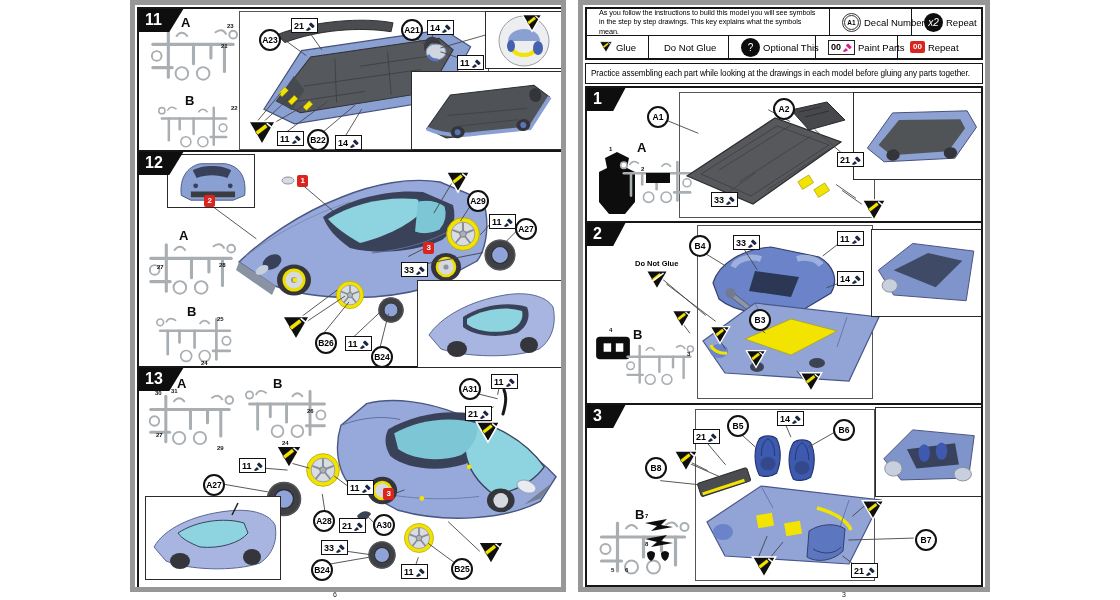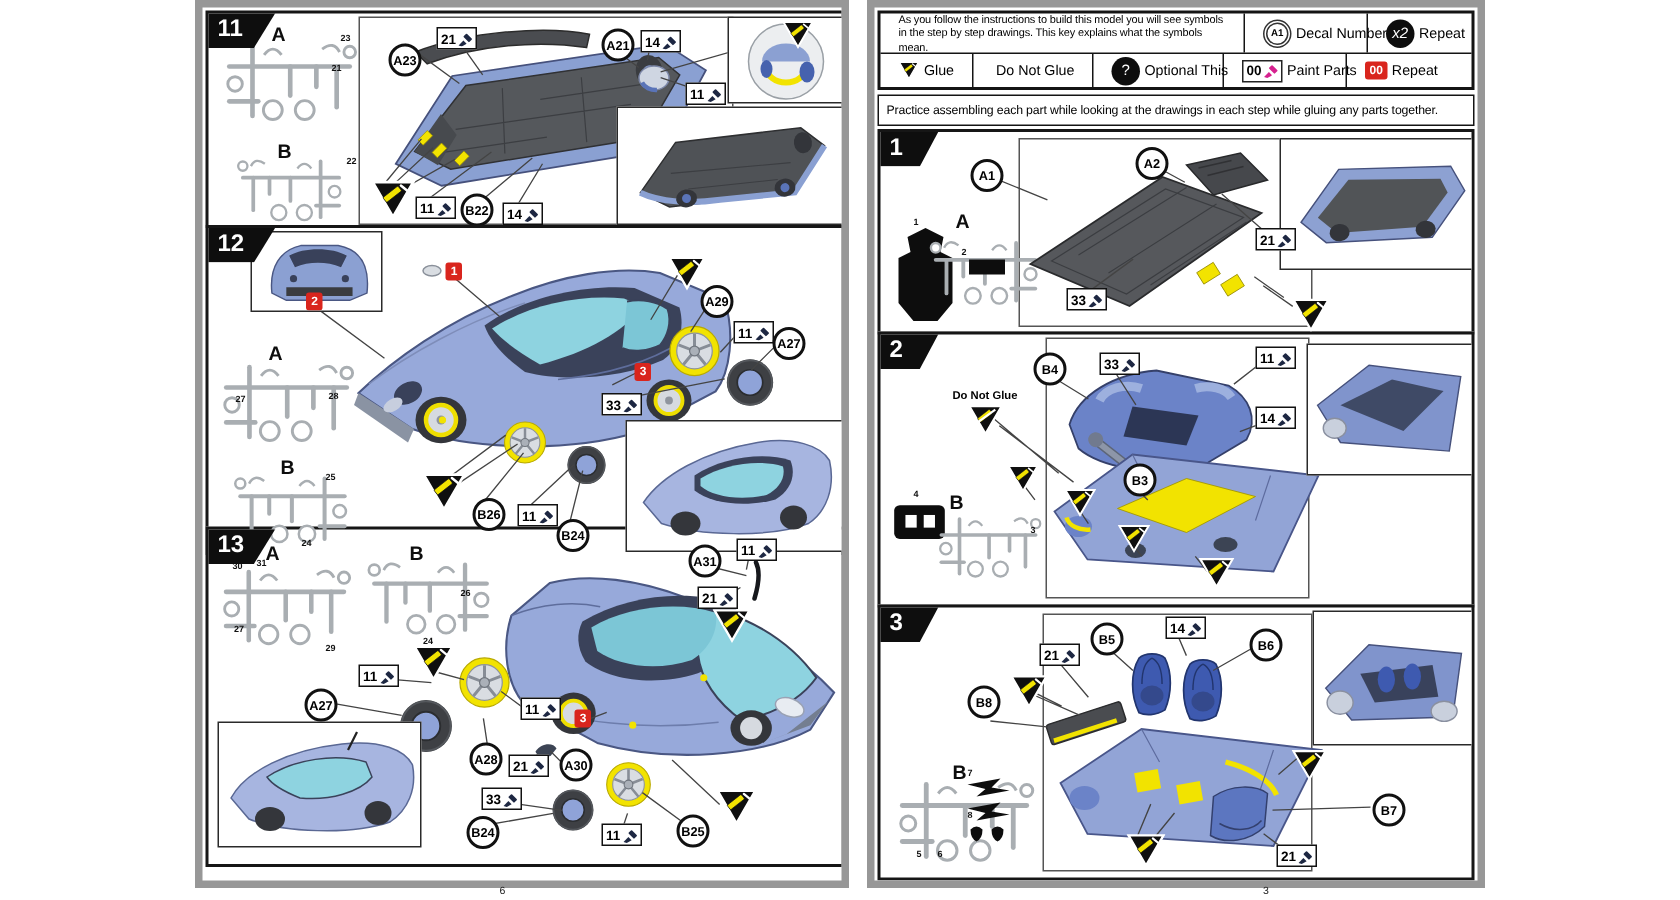--- a/index.html
+++ b/index.html
@@ -318,21 +318,21 @@
       <svg class="art" style="left:3px;top:2px" width="140" height="84" viewBox="0 0 140 84">
         <path d="M8 52 C20 34 48 18 84 12 C108 8 126 14 132 24 C136 42 130 58 118 66 C92 76 44 74 20 66 Z" fill="#a7b5e0" stroke="#5a6894"></path>
         <path d="M42 34 C60 22 88 18 106 24 C110 34 106 44 96 50 C74 56 52 52 42 44 Z" fill="#3a425a"></path>
         <path d="M46 36 C62 26 86 23 101 28 C103 36 98 43 90 47 C72 51 54 48 46 41 Z" fill="#8ed3e0"></path>
         <ellipse cx="36" cy="66" rx="10" ry="8" fill="#34363b"></ellipse>
           <ellipse cx="108" cy="62" rx="9" ry="8" fill="#34363b"></ellipse>
       </svg>
     </div>
   </section>
 
-  <section class="panel" style="left:2px;top:346px;width:426px;height:227px">
+  <section class="panel" style="left:2px;top:361px;width:426px;height:227px">
     <b class="badge">13</b>
     <span class="sletter" style="left:38px;top:8px">A</span>
     <svg class="art" style="left:6px;top:20px" width="90" height="64" viewBox="0 0 95 62">
         <use href="#sprue-sym"></use>
       </svg>
     <span class="smark" style="left:16px;top:22px">30</span>
     <span class="smark" style="left:32px;top:20px">31</span>
     <span class="smark" style="left:17px;top:64px">27</span>
     <span class="smark" style="left:78px;top:77px">29</span>
     <span class="sletter" style="left:134px;top:8px">B</span>
@@ -502,21 +502,21 @@
         <span class="lbl">Paint Parts</span>
       </div>
       <div class="lcell" style="flex:1">
         <span class="decal-sym">00</span>
         <span class="lbl">Repeat</span>
       </div>
     </div>
   </div>
 
   <div class="practice">
-      <span>Practice assembling each part while looking at the drawings in each step while gluing any parts together.</span>
+      <span>Practice assembling each part while looking at the drawings in each model before gluing any parts together.</span>
     </div>
 
   <section class="panel" style="left:2px;top:81px;width:398px;height:137px">
     <b class="badge one">1</b>
     <span class="smark" style="left:22px;top:58px">1</span>
     <span class="sletter" style="left:50px;top:52px">A</span>
     <svg class="art" style="left:4px;top:62px" width="52" height="66" viewBox="0 0 52 66">
       <path d="M26 2 L38 8 L36 18 L44 22 L44 52 L34 64 L18 64 L8 52 L8 22 L16 18 L14 8 Z" fill="#0d0d0d"></path>
     </svg>
     <svg class="art" style="left:32px;top:62px" width="76" height="64" viewBox="0 0 95 62">
@@ -535,21 +535,21 @@
       <path d="M38 70 L110 25 M58 82 L130 36 M86 90 L150 48" stroke="#3b3d41" stroke-width=".7"></path>
       <rect x="118" y="78" width="13" height="9" fill="#f2e300" stroke="#8f8400" stroke-width=".5" transform="rotate(-32 124 82)"></rect>
       <rect x="134" y="86" width="13" height="9" fill="#f2e300" stroke="#8f8400" stroke-width=".5" transform="rotate(-32 140 90)"></rect>
     </svg>
     <svg class="lines" viewBox="0 0 398 135">
       <g stroke="#444" stroke-width=".9" fill="none">
           <path d="M73 30 L112 46 M183 22 L205 34 M262 70 L230 42 M140 108 L170 86 M272 112 L252 98 M278 118 L258 104"></path>
         </g>
     </svg>
     <span class="part" style="left:60px;top:18px">A1</span>
-    <span class="part" style="left:170px;top:10px">A2</span>
+    <span class="part" style="left:186px;top:10px">A2</span>
     <span class="paint" style="left:250px;top:64px">
         <i>21</i>
         <svg viewBox="0 0 14 14">
           <use href="#brush-sym"></use>
         </svg>
       </span>
     <span class="paint" style="left:124px;top:104px">
         <i>33</i>
         <svg viewBox="0 0 14 14">
           <use href="#brush-sym"></use>

